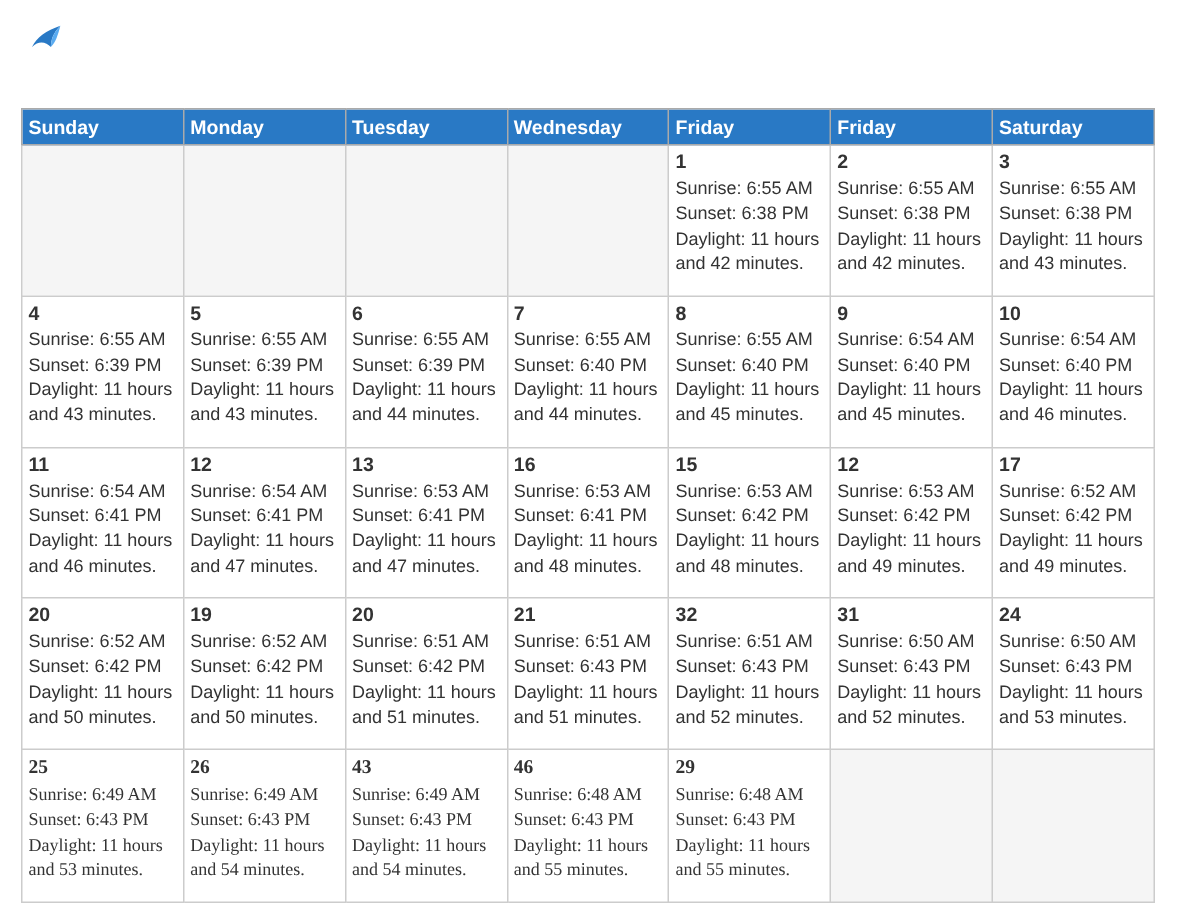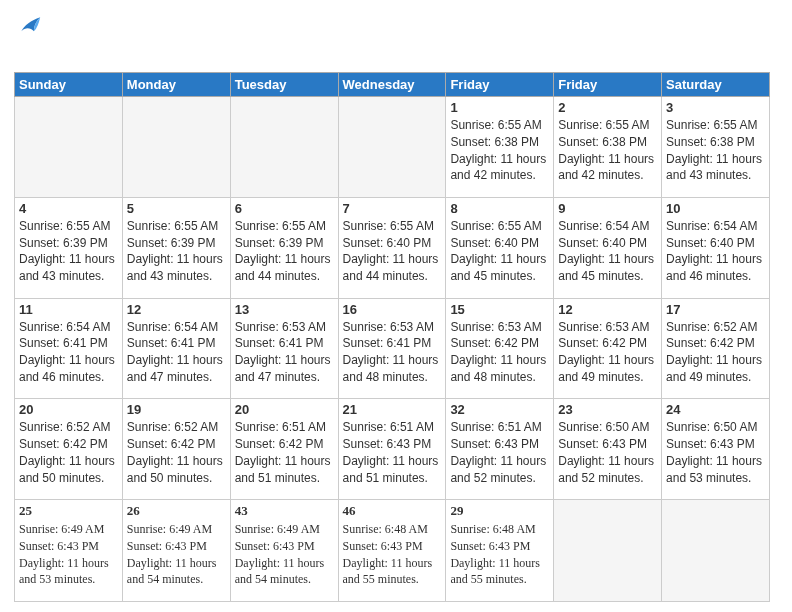--- a/index.html
+++ b/index.html
@@ -294,21 +294,21 @@
 and 51 minutes.</div>
           </td>
           <td>
             <span class="day-num">32</span>
             <div class="day-info" style="white-space: pre-line;">Sunrise: 6:51 AM
 Sunset: 6:43 PM
 Daylight: 11 hours
 and 52 minutes.</div>
           </td>
           <td>
-            <span class="day-num">23</span>
+            <span class="day-num">31</span>
             <div class="day-info" style="white-space: pre-line;">Sunrise: 6:50 AM
 Sunset: 6:43 PM
 Daylight: 11 hours
 and 52 minutes.</div>
           </td>
           <td>
             <span class="day-num">24</span>
             <div class="day-info" style="white-space: pre-line;">Sunrise: 6:50 AM
 Sunset: 6:43 PM
 Daylight: 11 hours

